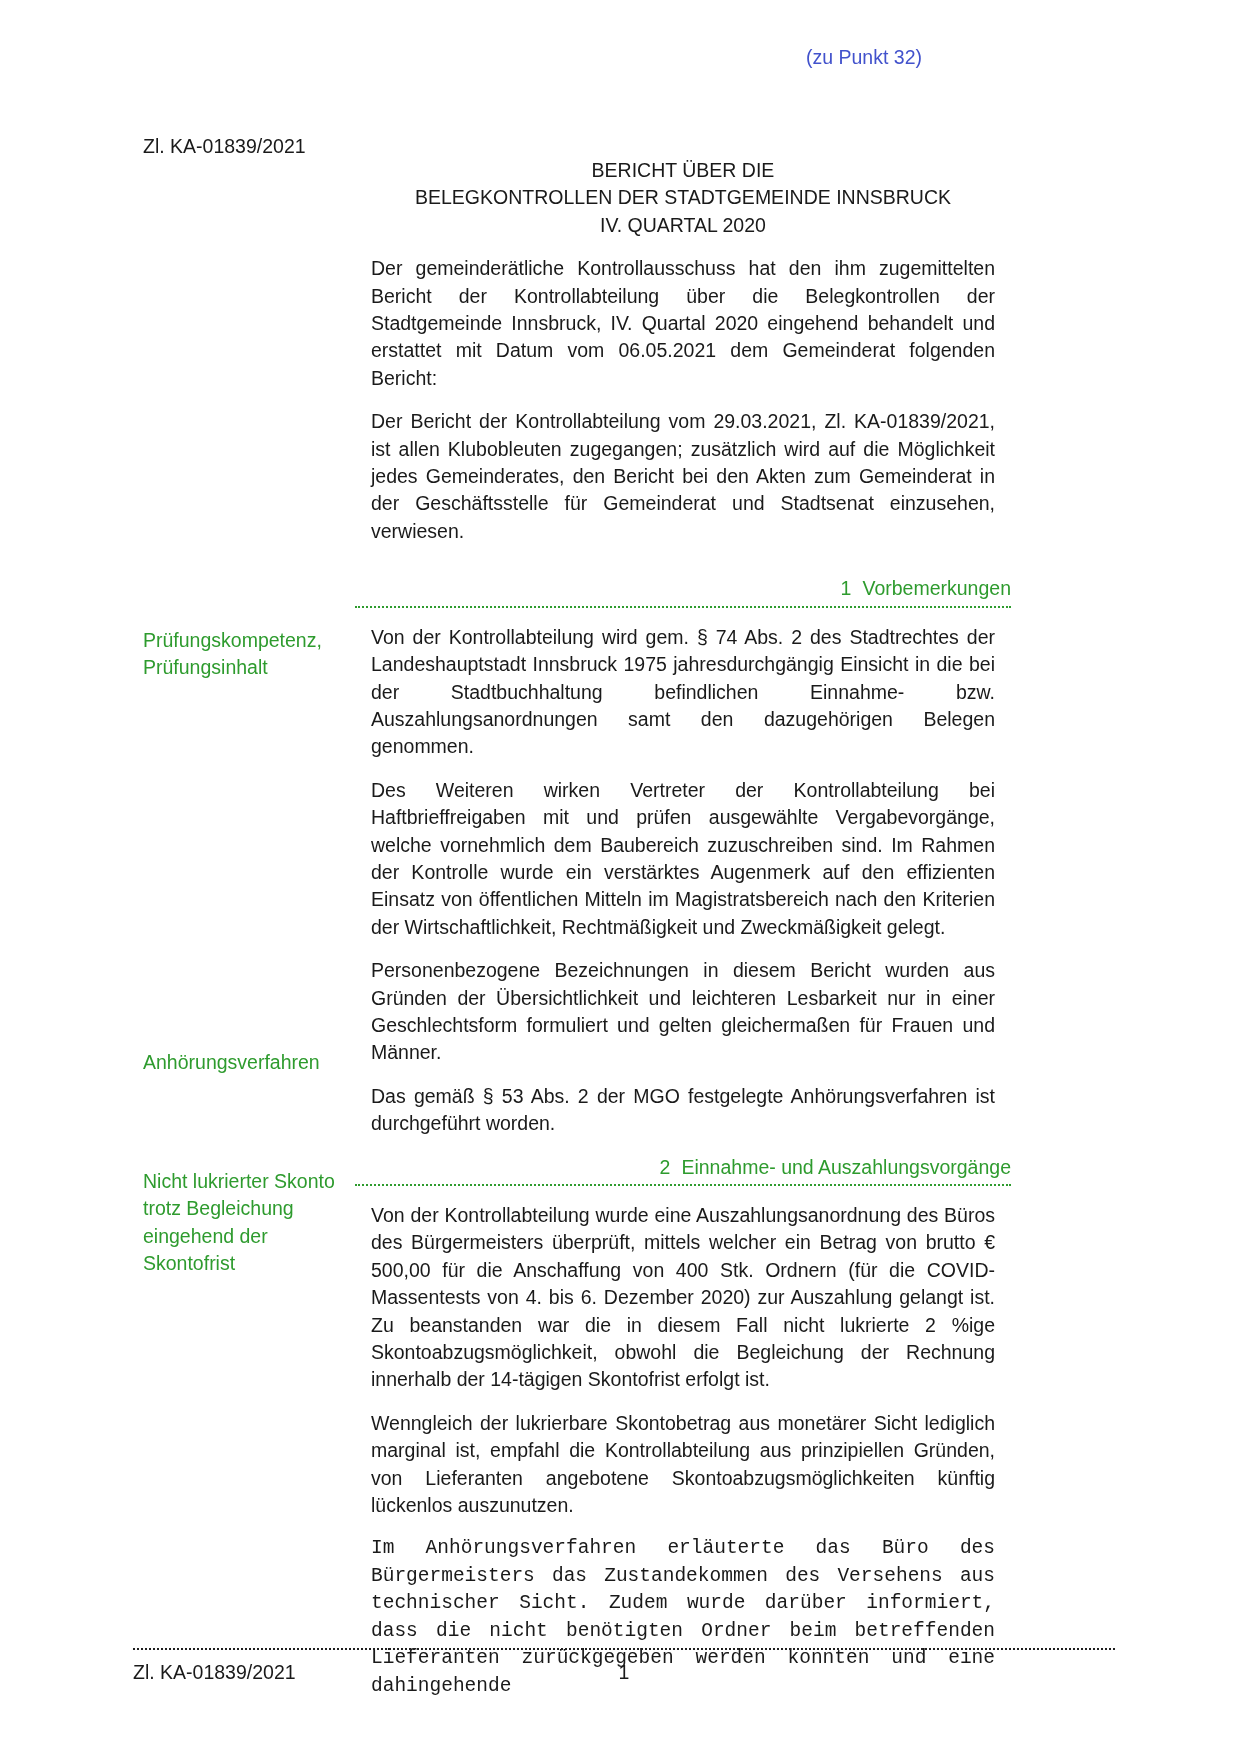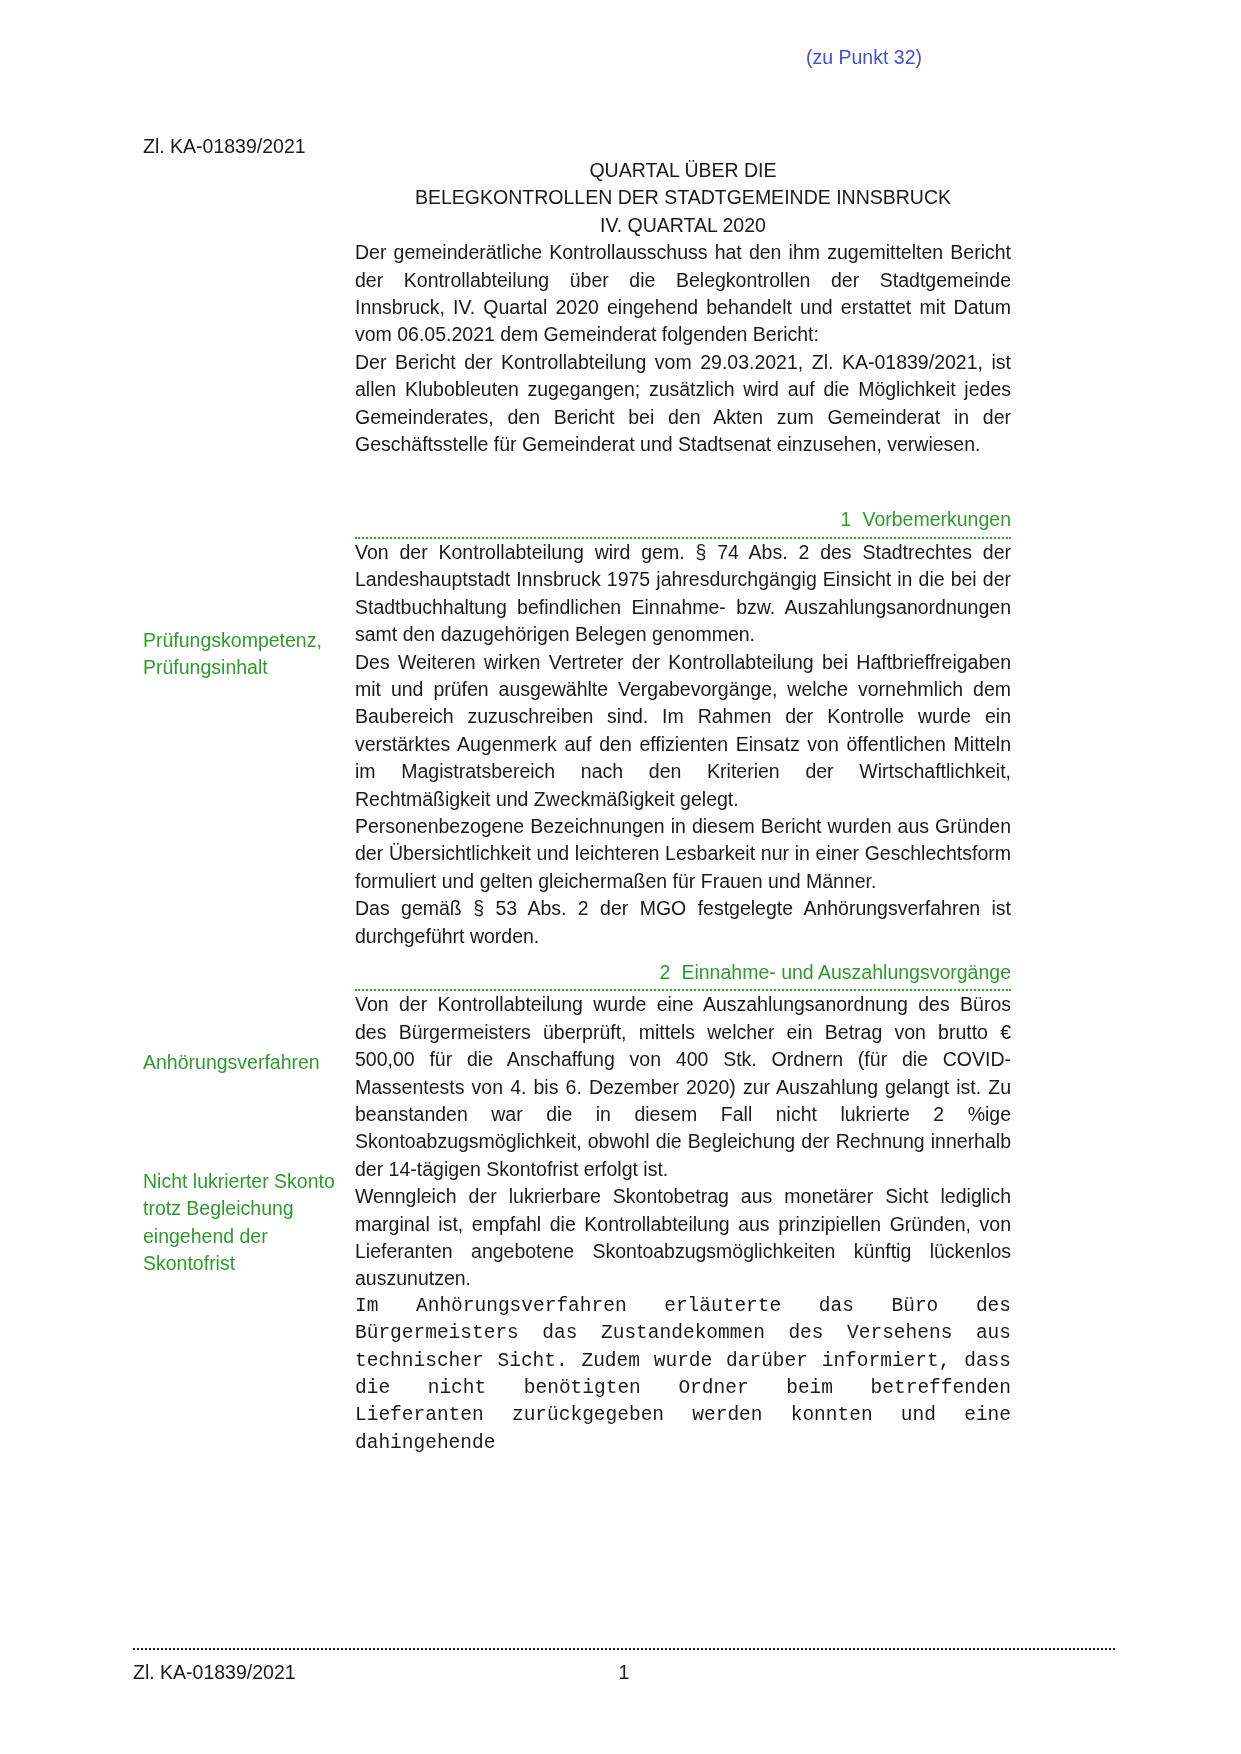--- a/index.html
+++ b/index.html
@@ -18,25 +18,25 @@
     line-height:27.4px;
     overflow:hidden;
   }
   .corner-note{
     position:absolute;top:44px;left:806px;
     color:var(--accent-blue);
   }
   .file-number{position:absolute;top:133px;left:143px;}
   .content{position:absolute;left:355px;top:157px;width:656px;}
   .doc-title{text-align:center;}
-  p.body{margin:0;text-align:justify;}
+  p.body{margin:16px;text-align:justify;}
   p.cont{text-align-last:justify;font-family:Liberation Mono, monospace;}
   .mt9{margin-top:9px;}  .mt14{margin-top:14px;} .mt17{margin-top:9px;}
   .mt20{margin-top:20px;} .mt23{margin-top:23px;} .mt24{margin-top:24px;}
-  .mt25{margin-top:25px;} .mt30{margin-top:48px;} .mt44{margin-top:44px;}
+  .mt25{margin-top:25px;} .mt30{margin-top:30px;} .mt44{margin-top:44px;}
   .section-heading{
     color:var(--accent-green);
     text-align:right;
     padding-bottom:3px;
     border-bottom:2px dotted var(--accent-green);
   }
   .sec-num{margin-right:11px;}
   .margin-note{
     position:absolute;left:143px;width:212px;
     color:var(--accent-green);
@@ -58,21 +58,21 @@
 
 <div class="page">
 
   <div class="corner-note">(zu Punkt 32)</div>
 
   <div class="file-number">Zl. KA-01839/2021</div>
 
   <div class="content">
 
     <div class="doc-title">
-      <div>QUARTAL ÜBER DIE</div>
+      <div>BERICHT ÜBER DIE</div>
       <div>BELEGKONTROLLEN DER STADTGEMEINDE INNSBRUCK</div>
       <div>IV. QUARTAL 2020</div>
     </div>
 
     <p class="body mt44">Der gemeinderätliche Kontrollausschuss hat den ihm zugemittelten Bericht der Kontrollabteilung über die Belegkontrollen der Stadtgemeinde Innsbruck, IV. Quartal 2020 eingehend behandelt und erstattet mit Datum vom 06.05.2021 dem Gemeinderat folgenden Bericht:</p>
     <p class="body mt23">Der Bericht der Kontrollabteilung vom 29.03.2021, Zl. KA-01839/2021, ist allen Klubobleuten zugegangen; zusätzlich wird auf die Möglichkeit jedes Gemeinderates, den Bericht bei den Akten zum Gemeinderat in der Geschäftsstelle für Gemeinderat und Stadtsenat einzusehen, verwiesen.</p>
 
     <div class="section-heading mt30">
       <span class="sec-num">1</span><span>Vorbemerkungen</span>
     </div>

